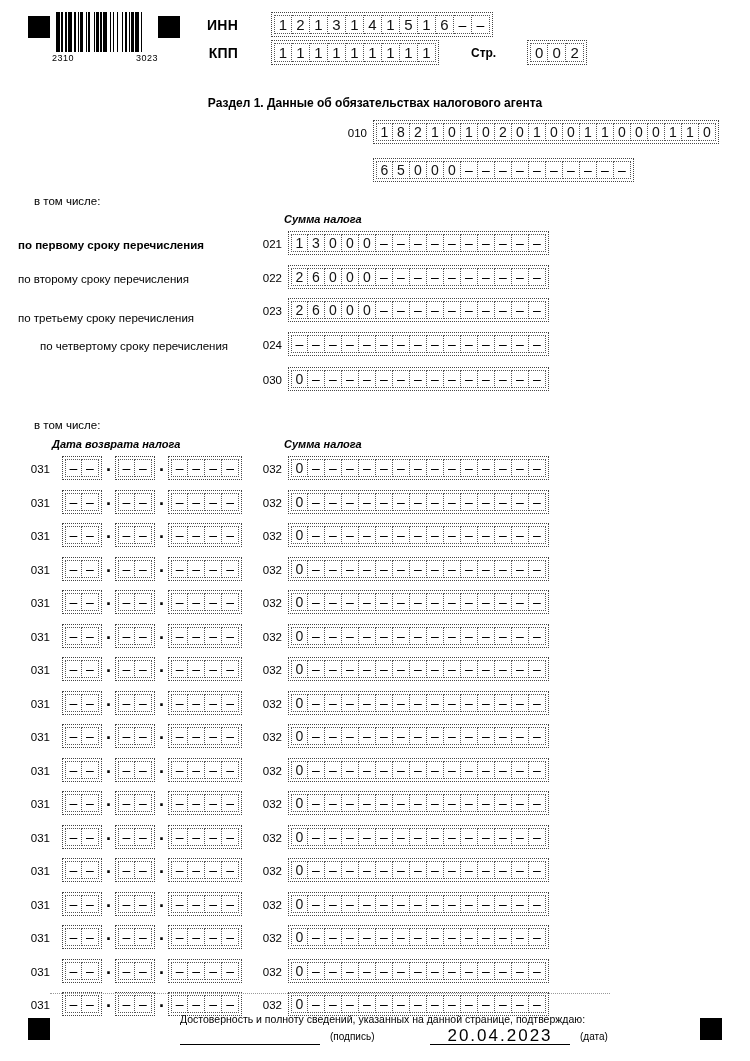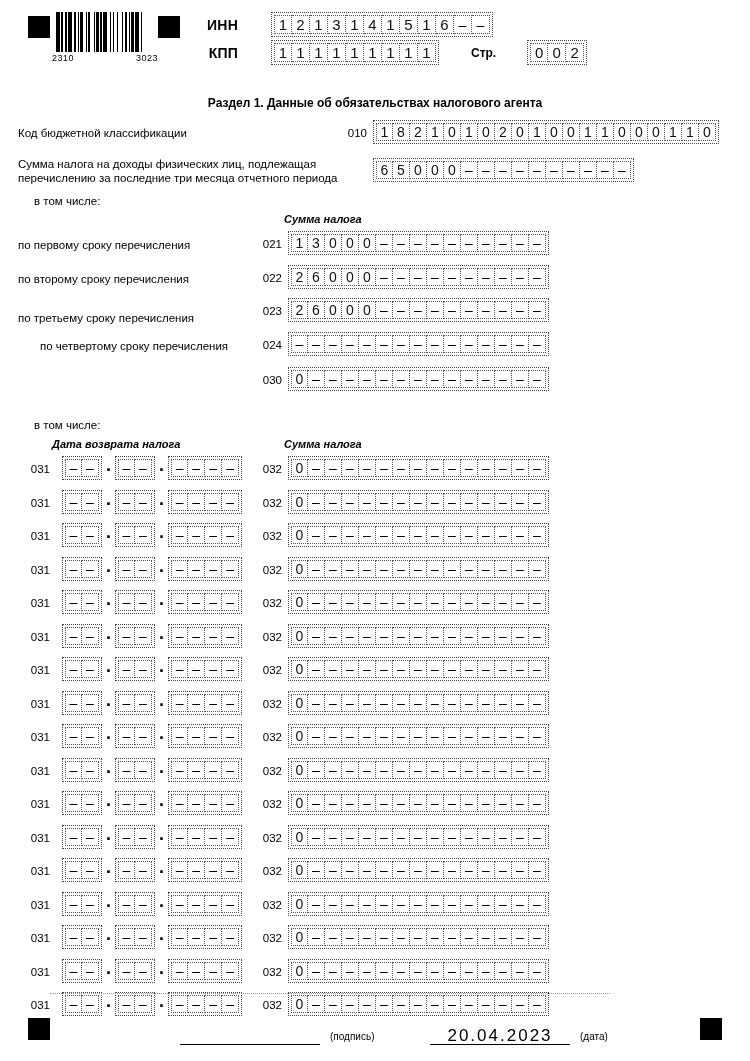--- a/index.html
+++ b/index.html
@@ -283,21 +283,20 @@
             <span class="cell">0</span>
             <span class="cell">0</span>
             <span class="cell">2</span>
           </div>
       </div>
     </div>
   </div>
 
   <div class="section-title">Раздел 1. Данные об обязательствах налогового агента</div>
 
-  <div class="lbl" style="left:18px; top:126px; width:300px;">Код бюджетной классификации</div>
   <div class="code" style="left:341px; top:127px;">010</div>
   <div class="fieldrow" style="left:373px; top:120px;">
     <div class="cells sm">
         <span class="cell">1</span>
         <span class="cell">8</span>
         <span class="cell">2</span>
         <span class="cell">1</span>
         <span class="cell">0</span>
         <span class="cell">1</span>
         <span class="cell">0</span>
@@ -310,21 +309,20 @@
         <span class="cell">1</span>
         <span class="cell">0</span>
         <span class="cell">0</span>
         <span class="cell">0</span>
         <span class="cell">1</span>
         <span class="cell">1</span>
         <span class="cell">0</span>
       </div>
   </div>
 
-  <div class="lbl" style="left:18px; top:157px; width:320px;">Сумма налога на доходы физических лиц, подлежащая перечислению за последние три месяца отчетного периода</div>
   <div class="code" style="left:341px; top:165px;margin-left:46px;">020</div>
   <div class="fieldrow" style="left:373px; top:158px;">
     <div class="cells sm">
         <span class="cell">6</span>
         <span class="cell">5</span>
         <span class="cell">0</span>
         <span class="cell">0</span>
         <span class="cell">0</span>
         <span class="cell dash">–</span>
         <span class="cell dash">–</span>
@@ -336,21 +334,21 @@
         <span class="cell dash">–</span>
         <span class="cell dash">–</span>
         <span class="cell dash">–</span>
       </div>
   </div>
 
   <div class="lbl" style="left:34px; top:194px;">в том числе:</div>
 
   <div class="lbl-italic" style="left:284px; top:213px;">Сумма налога</div>
 
-  <div class="lbl" style="left:18px; top:238px;">по первому сроку перечисления</div>
+  <div class="lbl" style="left:18px; top:238px;font-weight:bold;">по первому сроку перечисления</div>
   <div class="code" style="left:256px; top:238px;">021</div>
   <div class="fieldrow" style="left:288px; top:231px;">
     <div class="cells sm">
         <span class="cell">1</span>
         <span class="cell">3</span>
         <span class="cell">0</span>
         <span class="cell">0</span>
         <span class="cell">0</span>
         <span class="cell dash">–</span>
         <span class="cell dash">–</span>
@@ -1154,19 +1152,20 @@
             <span class="cell dash">–</span>
           </div>
         </div>
       </div>
     </div>
 
   <div class="top-dots"></div>
   <div class="cs-bl"></div>
   <div class="cs-br"></div>
 
+  <div class="footer-text">Достоверность и полноту сведений, указанных на данной странице, подтверждаю:</div>
   <div class="sig-line sig-line-1"></div>
   <div class="sig-cap sig-cap-1">(подпись)</div>
   <div class="sig-line sig-line-2"></div>
   <div class="date-val">20.04.2023</div>
   <div class="sig-cap sig-cap-2">(дата)</div>
 
 </div>
 
 </body></html>

